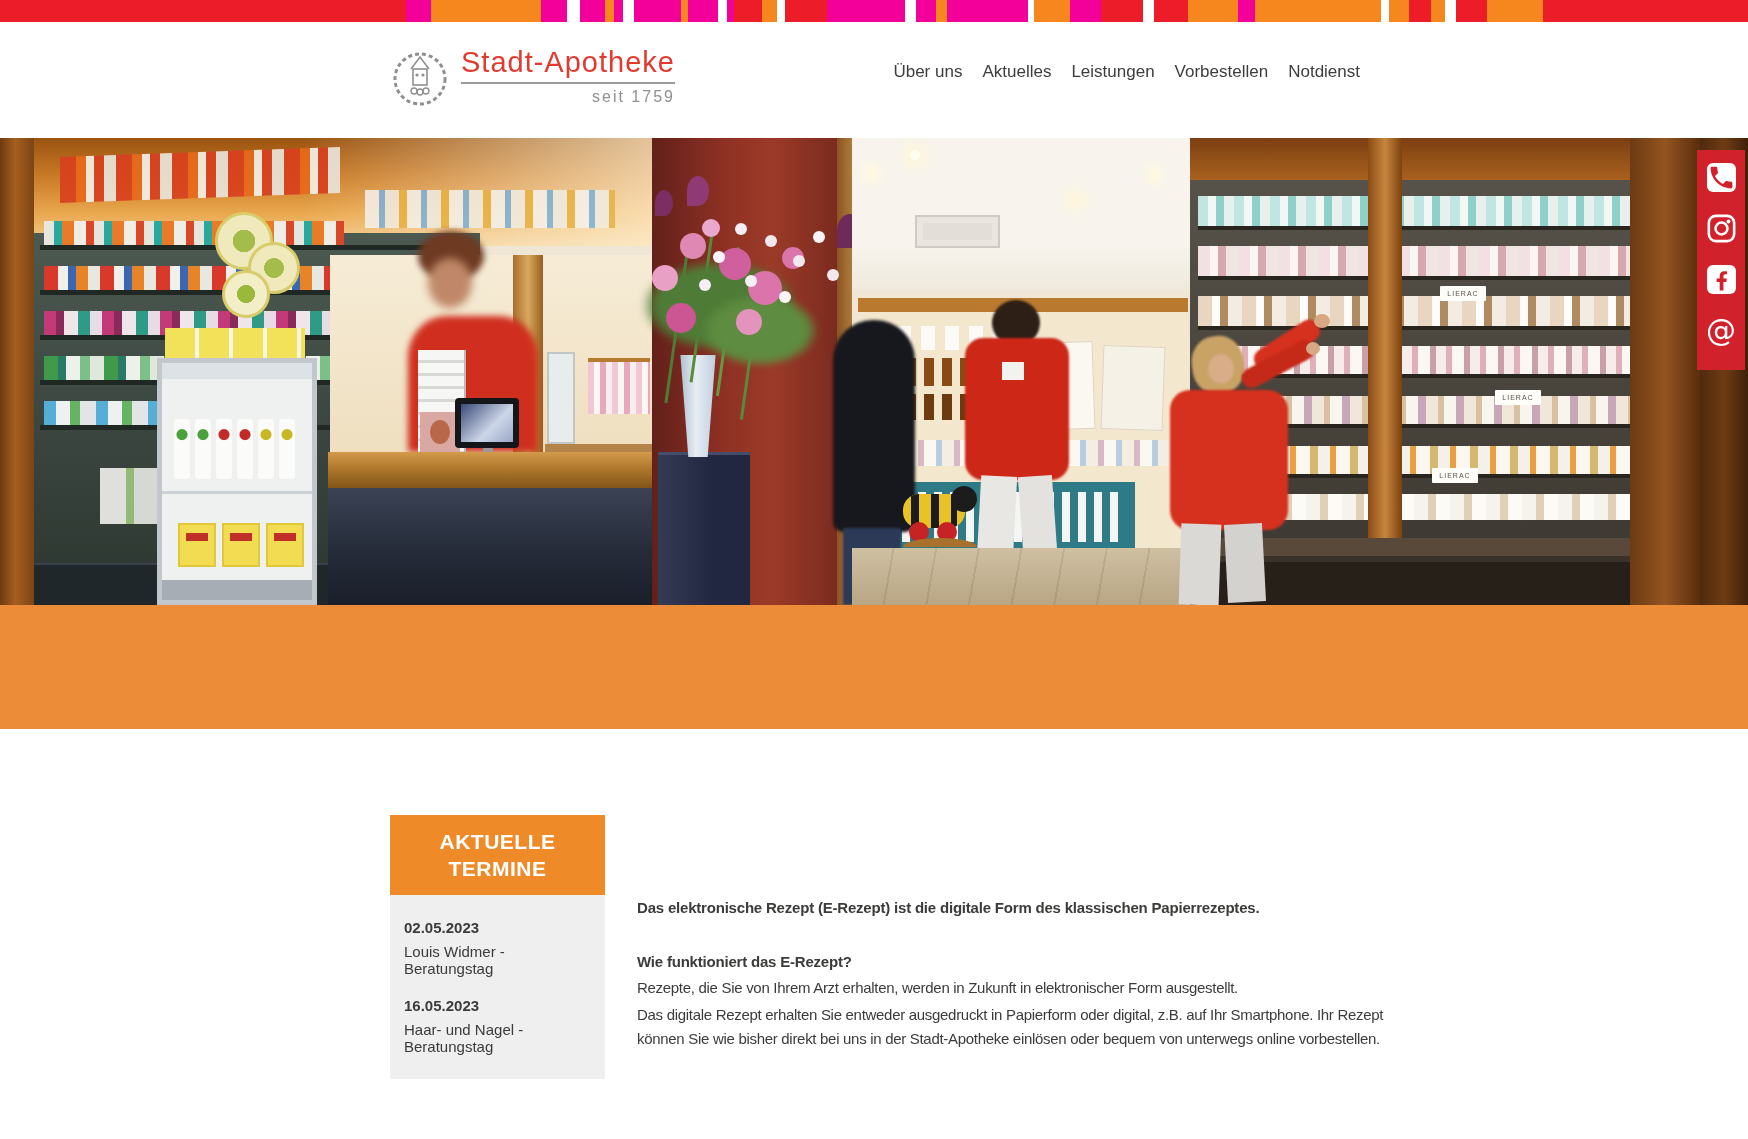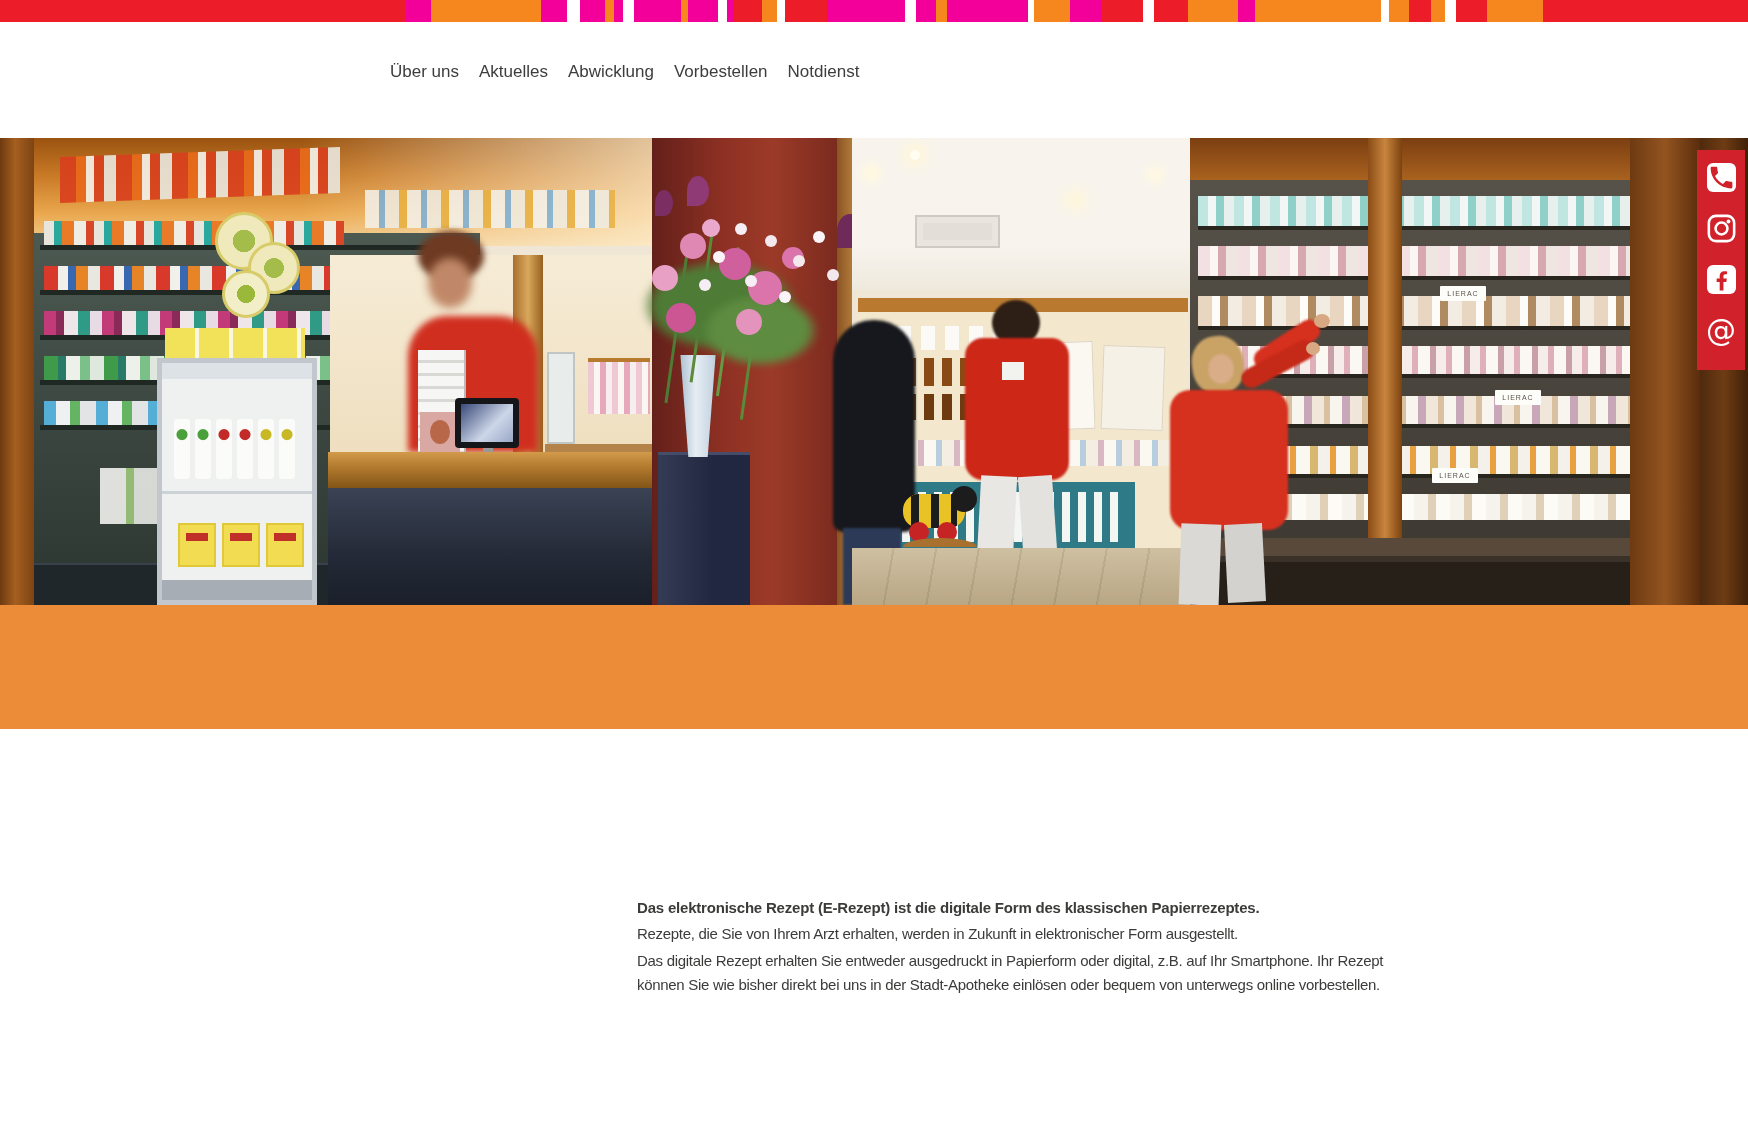--- a/index.html
+++ b/index.html
@@ -95,24 +95,43 @@
       <div style="width: 22px; background: rgb(237, 28, 41);"></div>
       <div style="width: 14px; background: rgb(246, 135, 31);"></div>
       <div style="width: 11px; background: rgb(255, 255, 255);"></div>
       <div style="width: 31px; background: rgb(237, 28, 41);"></div>
       <div style="width: 56px; background: rgb(246, 135, 31);"></div>
       <div style="width: 205px; background: rgb(237, 28, 41);"></div>
     </div>
 
   <div class="header">
     <div class="header-inner">
+      <div class="logo">
+        <span>
+          <svg width="61" height="62" viewBox="0 0 61 62" fill="none">
+            <circle cx="30" cy="32" r="25" stroke="#8F8F8F" stroke-width="3" stroke-dasharray="4 3"></circle>
+            <rect x="23" y="22" width="14" height="16" stroke="#8F8F8F" stroke-width="1.6"></rect>
+            <path d="M21 22 L30 10 L39 22" stroke="#8F8F8F" stroke-width="1.6" fill="none"></path>
+            <circle cx="27" cy="28" r="1.6" fill="#8F8F8F"></circle>
+              <circle cx="33" cy="28" r="1.6" fill="#8F8F8F"></circle>
+            <circle cx="24" cy="44" r="3" stroke="#8F8F8F" stroke-width="1.4"></circle>
+            <circle cx="30" cy="45" r="3" stroke="#8F8F8F" stroke-width="1.4"></circle>
+            <circle cx="36" cy="44" r="3" stroke="#8F8F8F" stroke-width="1.4"></circle>
+          </svg>
+        </span>
+        <span class="logo-text">
+          <span class="logo-title">Stadt-Apotheke</span>
+          <span class="logo-rule"></span>
+          <span class="logo-sub">seit 1759</span>
+        </span>
+      </div>
       <div class="nav">
         <span>Über uns</span>
         <span>Aktuelles</span>
-        <span>Abwicklung</span>
+        <span>Leistungen</span>
         <span>Vorbestellen</span>
         <span>Notdienst</span>
       </div>
     </div>
   </div>
 
   <div class="hero">
 
     <div class="d" style="left:0;top:0;width:34px;height:467px;background:linear-gradient(90deg,#6e3a10,#a55f1f 45%,#7d4414);"></div>
 
@@ -285,21 +304,37 @@
       <svg width="34" height="34" viewBox="0 0 34 34">
         <text x="17" y="26" font-size="30" fill="#fff" text-anchor="middle" font-family="DejaVu Sans, sans-serif">@</text>
       </svg>
     </div>
   </div>
 
   <div class="banner">
   </div>
 
   <div class="content">
+    <div class="termine">
+      <div class="termine-head">
+        <span>AKTUELLE TERMINE</span>
+      </div>
+      <div class="termine-body">
+        <div class="t-item">
+          <div class="t-date">02.05.2023</div>
+          <div class="t-label">Louis Widmer - Beratungstag</div>
+        </div>
+        <div class="t-item">
+          <div class="t-date">16.05.2023</div>
+          <div class="t-label">Haar- und Nagel - Beratungstag</div>
+        </div>
+      </div>
+    </div>
     <div class="article">
       <h1><br></h1>
       <div class="p-bold">Das elektronische Rezept (E-Rezept) ist die digitale Form des klassischen Papierrezeptes.</div>
+      <div class="p-bold2">Wie funktioniert das E-Rezept?</div>
       <div class="p-reg">Rezepte, die Sie von Ihrem Arzt erhalten, werden in Zukunft in elektronischer Form ausgestellt.</div>
       <div class="p-reg">Das digitale Rezept erhalten Sie entweder ausgedruckt in Papierform oder digital, z.B. auf Ihr Smartphone. Ihr Rezept können Sie wie bisher direkt bei uns in der Stadt-Apotheke einlösen oder bequem von unterwegs online vorbestellen.</div>
     </div>
   </div>
 
 </div>
 
 </body></html>

